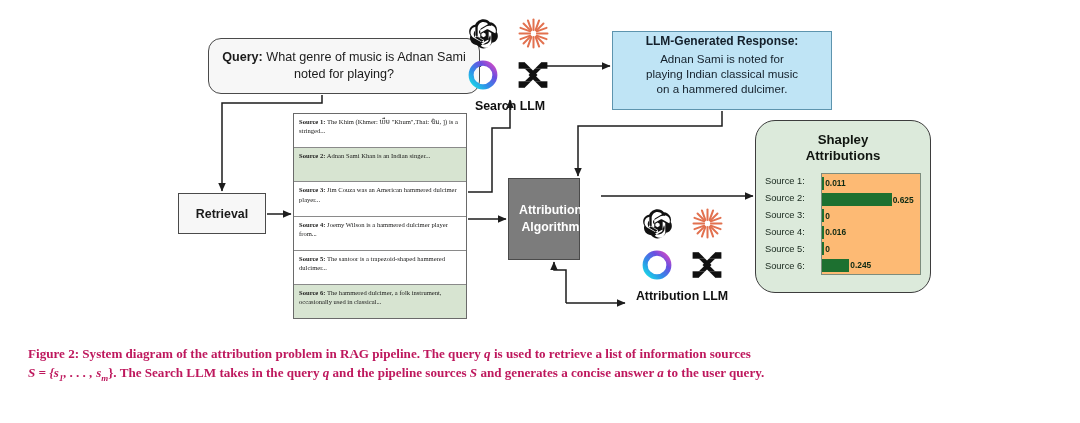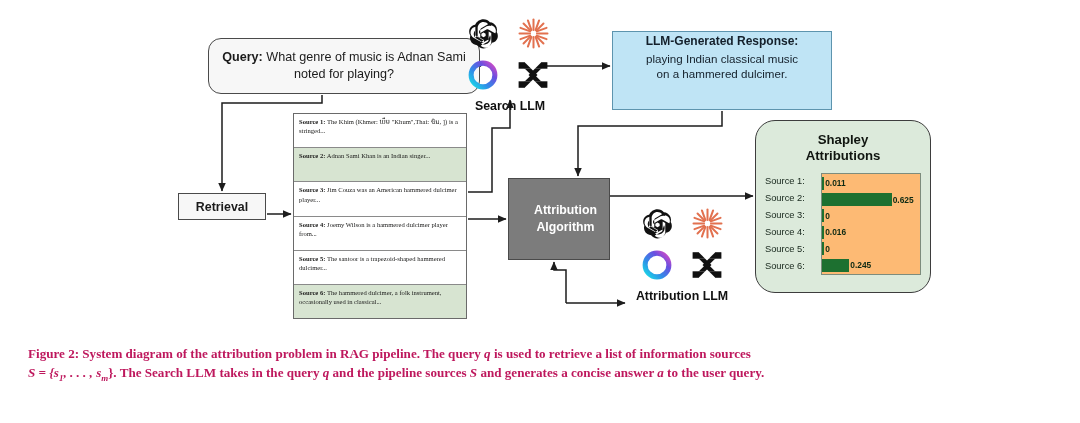--- a/index.html
+++ b/index.html
@@ -17,21 +17,21 @@
   #query-box{
     left:208px;top:38px;width:272px;height:56px;
     background:#f7f7f7;border:1.6px solid #4a4a4a;border-radius:13px;
     display:flex;align-items:center;justify-content:center;text-align:center;
     font-size:12.6px;color:#1b1b1b;line-height:1.32;padding:3px 8px;
   }
   #query-box b{font-weight:bold;}
 
   
   #retrieval-box{
-    left:178px;top:193px;width:88px;height:27px;
+    left:178px;top:193px;width:88px;height:41px;
     background:#f7f7f7;border:1.6px solid #4a4a4a;
     display:flex;align-items:center;justify-content:center;
     font-size:12.4px;font-weight:bold;color:#1b1b1b;
   }
 
   
   #sources-list{
     left:293px;top:113px;width:174px;height:206px;
     border:1.4px solid #6a6a6a;background:#ffffff;
     display:flex;flex-direction:column;
@@ -41,21 +41,21 @@
     padding:3px 4px 2px 5px;overflow:hidden;
     font-family:"Liberation Serif",serif;font-size:6.6px;
     line-height:1.42;color:#20201f;
   }
   .source-row:last-child{border-bottom:none;}
   .source-row .lbl{font-weight:bold;}
   .source-row.hl{background:#d7e4d1;}
 
   
   #attr-algo-box{
-    left:508px;top:178px;width:102px;height:82px;
+    left:508px;top:178px;width:72px;height:82px;
     background:#7c7c7c;border:1.4px solid #4a4a4a;
     display:flex;flex-direction:column;align-items:center;justify-content:center;
     color:#ffffff;font-size:12.3px;font-weight:bold;line-height:1.36;text-align:center;padding-left:13px;
   }
 
   
   #llm-response-box{
     left:612px;top:31px;width:220px;height:79px;
     background:#bfe4f5;border:1.5px solid #5d94ae;
     display:flex;flex-direction:column;align-items:center;justify-content:flex-start;
@@ -238,20 +238,21 @@
             <rect x="17" y="17" width="6" height="6"></rect>
           </g>
         </svg>
       </span>
     </div>
     <div class="llm-caption">Search LLM</div>
   </div>
 
   <div class="node" id="llm-response-box">
     <div class="hdr">LLM-Generated Response:</div>
+    <div>Adnan Sami is noted for</div>
     <div>playing Indian classical music</div>
     <div>on a hammered dulcimer.</div>
   </div>
 
   <div class="node" id="attr-algo-box">
     <span>Attribution</span>
     <span>Algorithm</span>
   </div>
 
   <div class="llm-cluster" id="attr-llm-cluster">

